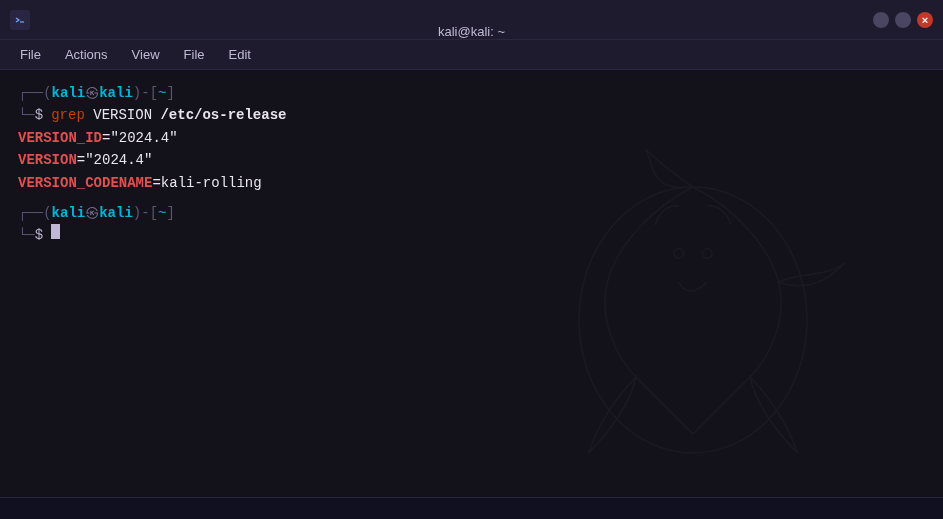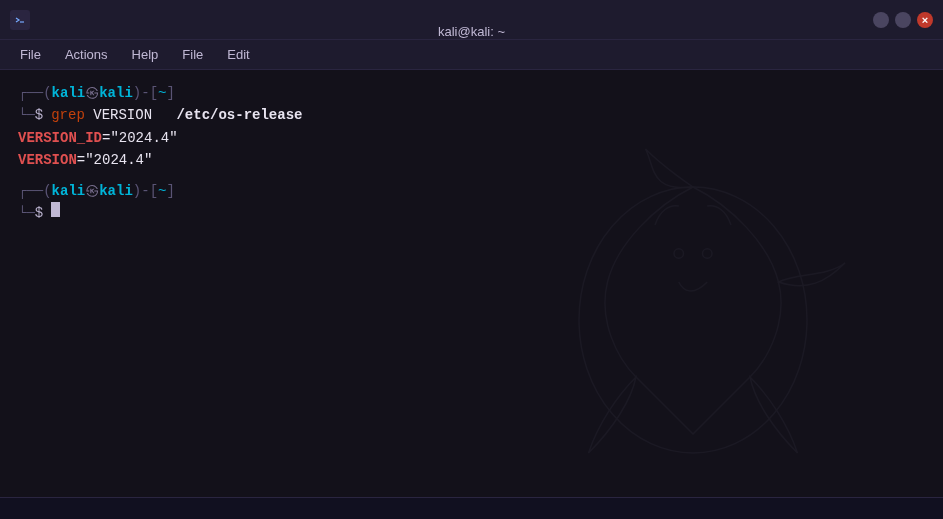--- a/index.html
+++ b/index.html
@@ -184,21 +184,20 @@
       color: #e8e4f0;
     }
 
     .cmd-highlight {
       color: #c2410c;
     }
 
     .cmd-path {
       color: #e8e4f0;
       font-weight: bold;
-      margin-left: 16px;
     }
 
     .output-line {
       line-height: 1.6;
       font-size: 14px;
       padding-left: 0;
     }
 
     .key-red {
       color: #e05050;
@@ -251,21 +250,21 @@
     <div class="window-controls">
       <button class="win-btn win-btn-minimize"></button>
       <button class="win-btn win-btn-maximize"></button>
       <button class="win-btn win-btn-close">×</button>
     </div>
   </div>
 
   <div class="menu-bar">
     <span class="menu-item">File</span>
     <span class="menu-item">Actions</span>
-    <span class="menu-item">Help</span>
+    <span class="menu-item">View</span>
     <span class="menu-item">File</span>
     <span class="menu-item">Edit</span>
   </div>
 
   <div class="terminal-content">
 
     <svg class="dragon-watermark" viewBox="0 0 400 400" xmlns="http://www.w3.org/2000/svg">
       <g fill="none" stroke="#8080a0" stroke-width="1.5">
 
         <ellipse cx="200" cy="200" rx="120" ry="140"></ellipse>
@@ -300,20 +299,23 @@
         <span class="cmd-text">&nbsp;</span>
         <span class="cmd-path">/etc/os-release</span>
     </div>
 
     <div class="output-line">
       <span class="key-red">VERSION_ID</span><span class="val-white">="2024.4"</span>
     </div>
     <div class="output-line">
       <span class="key-red">VERSION</span><span class="val-white">="2024.4"</span>
     </div>
+    <div class="output-line">
+      <span class="key-red">VERSION_CODENAME</span><span class="val-white">=kali-rolling</span>
+    </div>
 
     <div class="terminal-line" style="margin-top:8px;">
       <span class="prompt-bracket">┌──(</span>
         <span class="prompt-user">kali</span>
         <span class="prompt-at">㉿</span>
         <span class="prompt-host">kali</span>
         <span class="prompt-bracket">)-[</span>
         <span class="prompt-dir">~</span>
         <span class="prompt-dir-bracket">]</span>
     </div>

